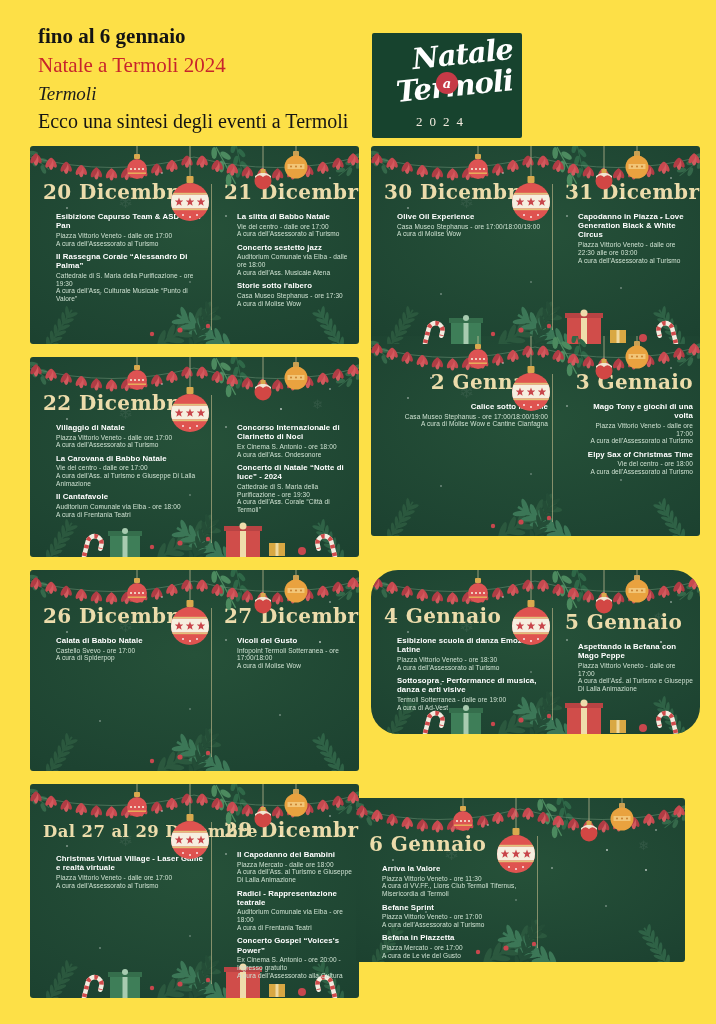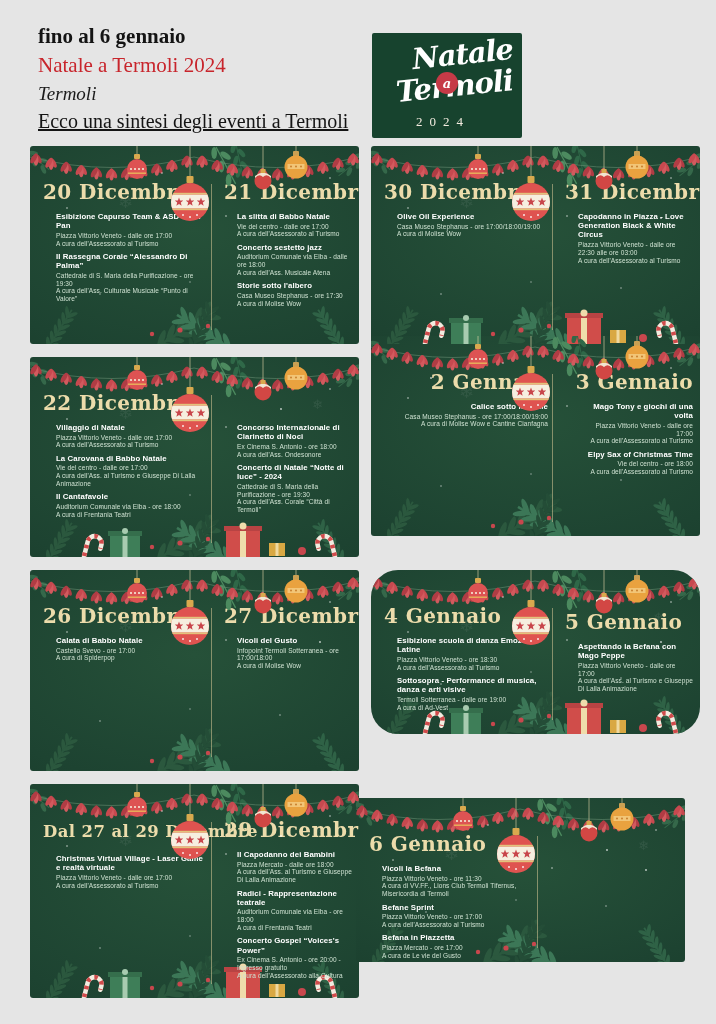--- a/index.html
+++ b/index.html
@@ -1,23 +1,23 @@
 <!DOCTYPE html>
 <html><head>
 <meta charset="utf-8">
 <style>
   html,body{margin:0;padding:0;background:#ffffff;}
-  .page{position:relative;width:716px;height:1024px;background:#e5e5e5;overflow:hidden;
+  .page{position:relative;width:716px;height:1024px;background:#fde047;overflow:hidden;
         font-family:"Liberation Sans",sans-serif;}
   
   .header{position:absolute;left:38px;top:24px;z-index:5;}
   .h-period{font-family:"Liberation Serif",serif;font-weight:700;font-size:21px;color:#141414;line-height:1.2;}
   .h-title{font-family:"Liberation Serif",serif;font-weight:400;font-size:21px;color:#c8252c;line-height:1.2;margin-top:4px;}
   .h-city{font-family:"Liberation Serif",serif;font-style:italic;font-size:19px;color:#1c1c1c;line-height:1.2;margin-top:5px;}
-  .h-sub{font-family:"Liberation Serif",serif;font-size:20px;color:#141414;line-height:1.2;margin-top:3px;text-decoration:underline;}
+  .h-sub{font-family:"Liberation Serif",serif;font-size:20px;color:#141414;line-height:1.2;margin-top:3px;}
   
   .logo{position:absolute;left:372px;top:33px;width:150px;height:105px;background:#17432e;z-index:5;
         border-radius:2px;color:#fff;overflow:hidden;}
   .logo-word{position:absolute;font-family:"DejaVu Serif",serif;font-style:italic;font-weight:700;
              font-size:29px;letter-spacing:-1px;transform:rotate(-6deg);white-space:nowrap;}
   .logo-natale{left:40px;top:4px;}
   .logo-termoli{left:24px;top:36px;}
   .logo-a{position:absolute;left:64px;top:39px;width:22px;height:22px;border-radius:50%;background:#c63a47;
           display:flex;align-items:center;justify-content:center;font-family:"DejaVu Serif",serif;
           font-style:italic;font-weight:700;font-size:13px;z-index:2;}
@@ -2517,21 +2517,21 @@
               <circle cx="70" cy="20" r=".8"></circle>
               <circle cx="250" cy="14" r=".8"></circle>
               <circle cx="160" cy="8" r=".7"></circle>
             </g>
   </svg></div>
         <div class="divider"></div>
         <div class="col col-a">
           <h2 class="date" style="margin: 34px 0px 0px;">6 Gennaio</h2>
           <div class="events">
             <div class="event">
-              <div class="event-title">Vicoli la Befana</div>
+              <div class="event-title">Arriva la Valore</div>
               <div class="event-detail">Piazza Vittorio Veneto - ore 11:30</div>
               <div class="event-detail">A cura di VV.FF., Lions Club Termoli Tifernus, Misericordia di Termoli</div>
             </div>
             <div class="event">
               <div class="event-title">Befane Sprint</div>
               <div class="event-detail">Piazza Vittorio Veneto - ore 17:00</div>
               <div class="event-detail">A cura dell'Assessorato al Turismo</div>
             </div>
             <div class="event">
               <div class="event-title">Befana in Piazzetta</div>

